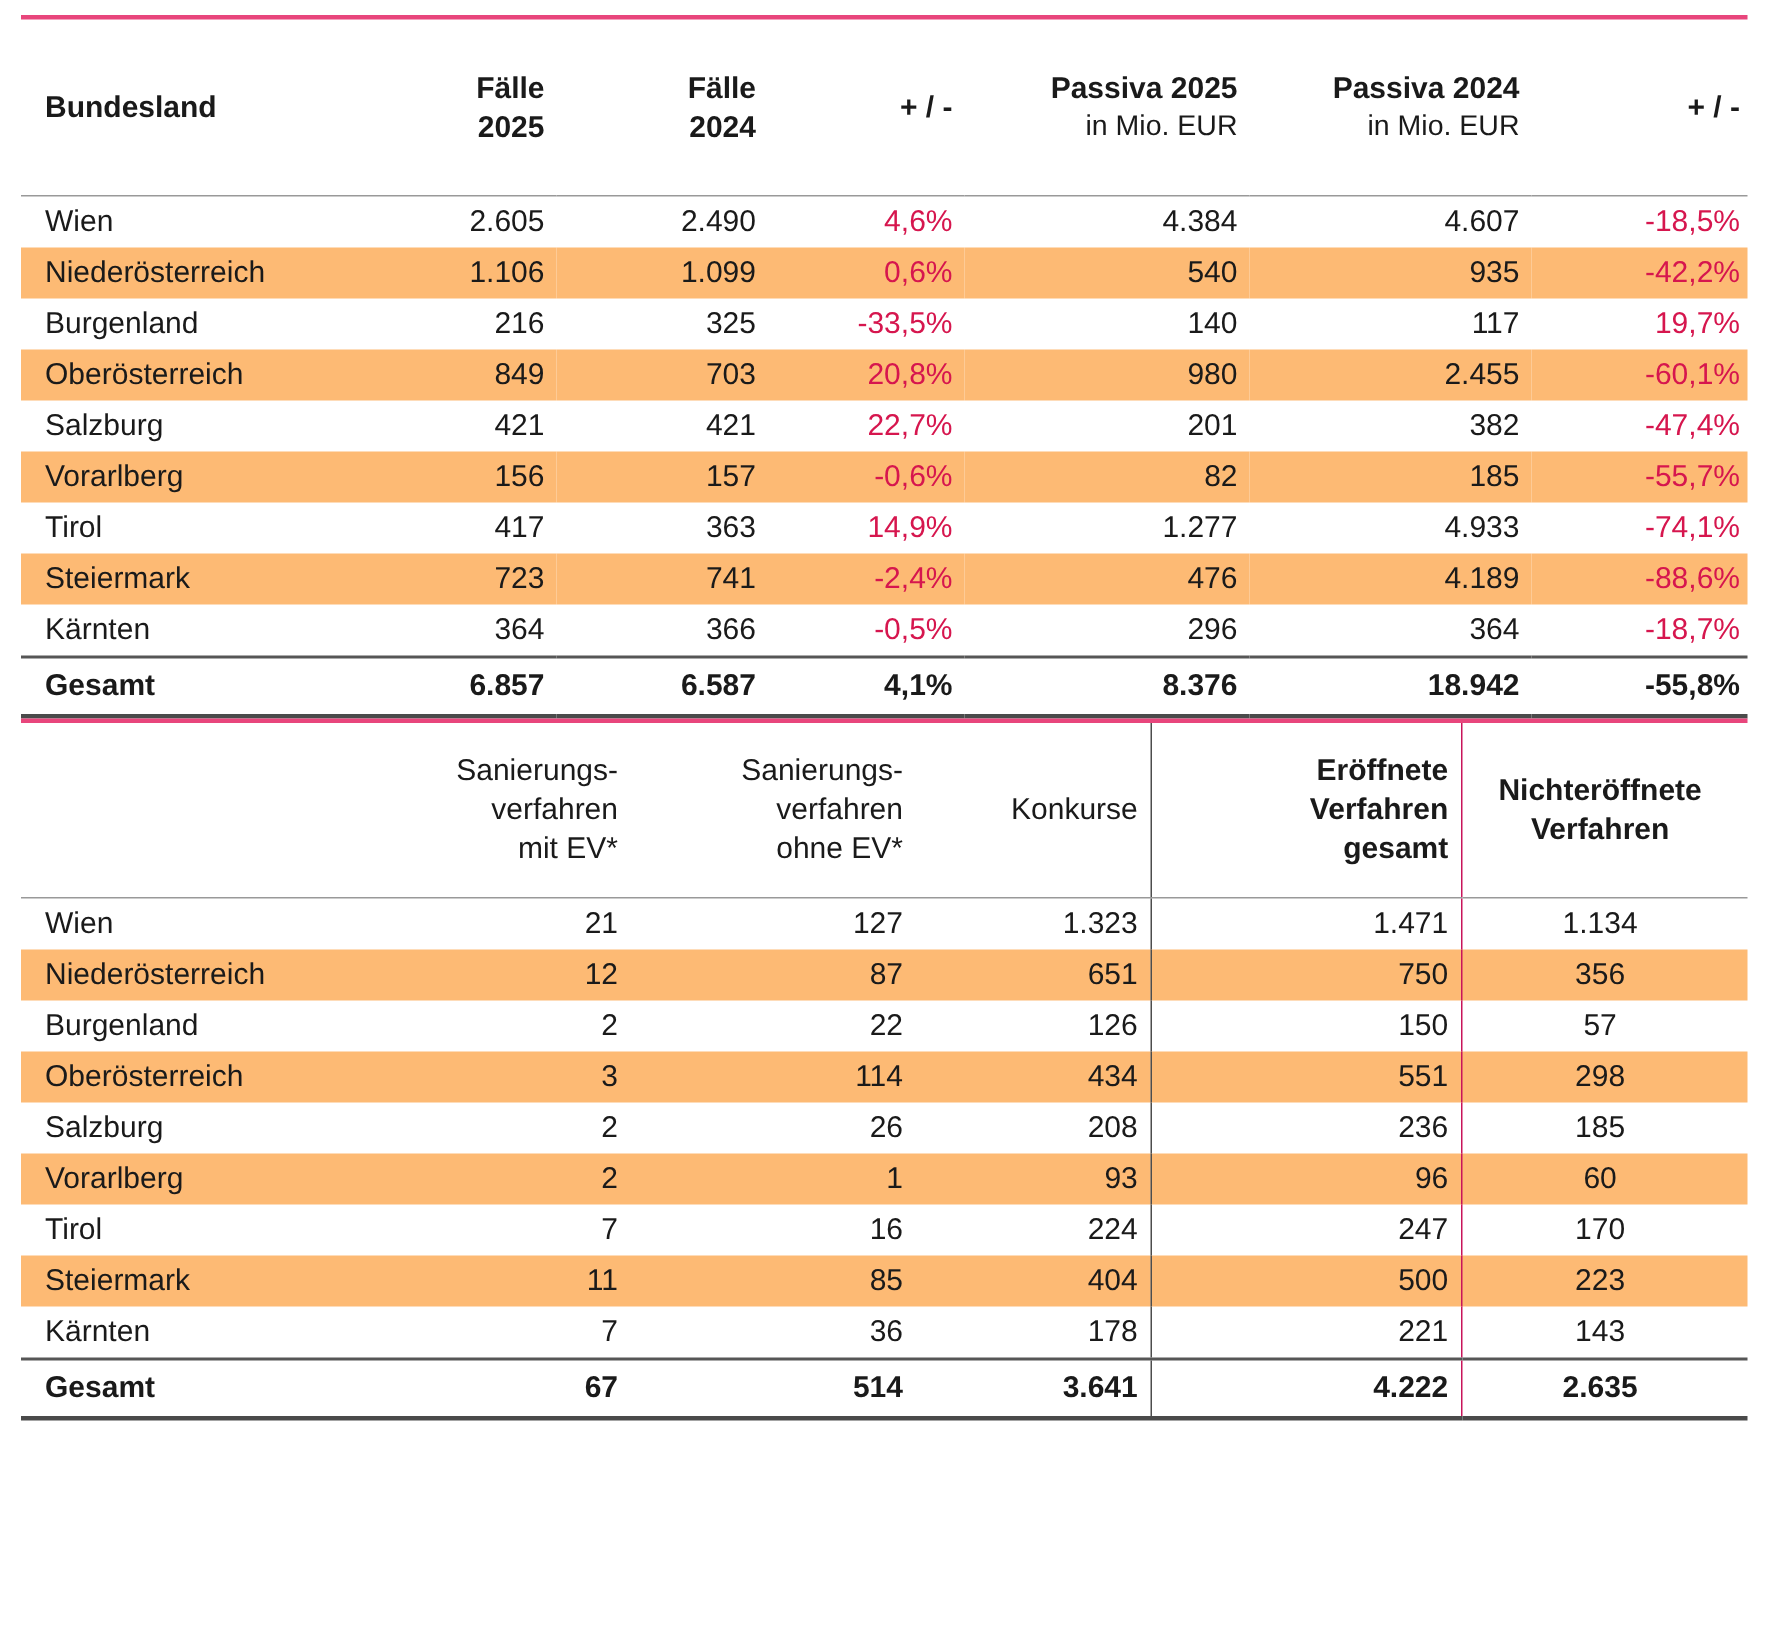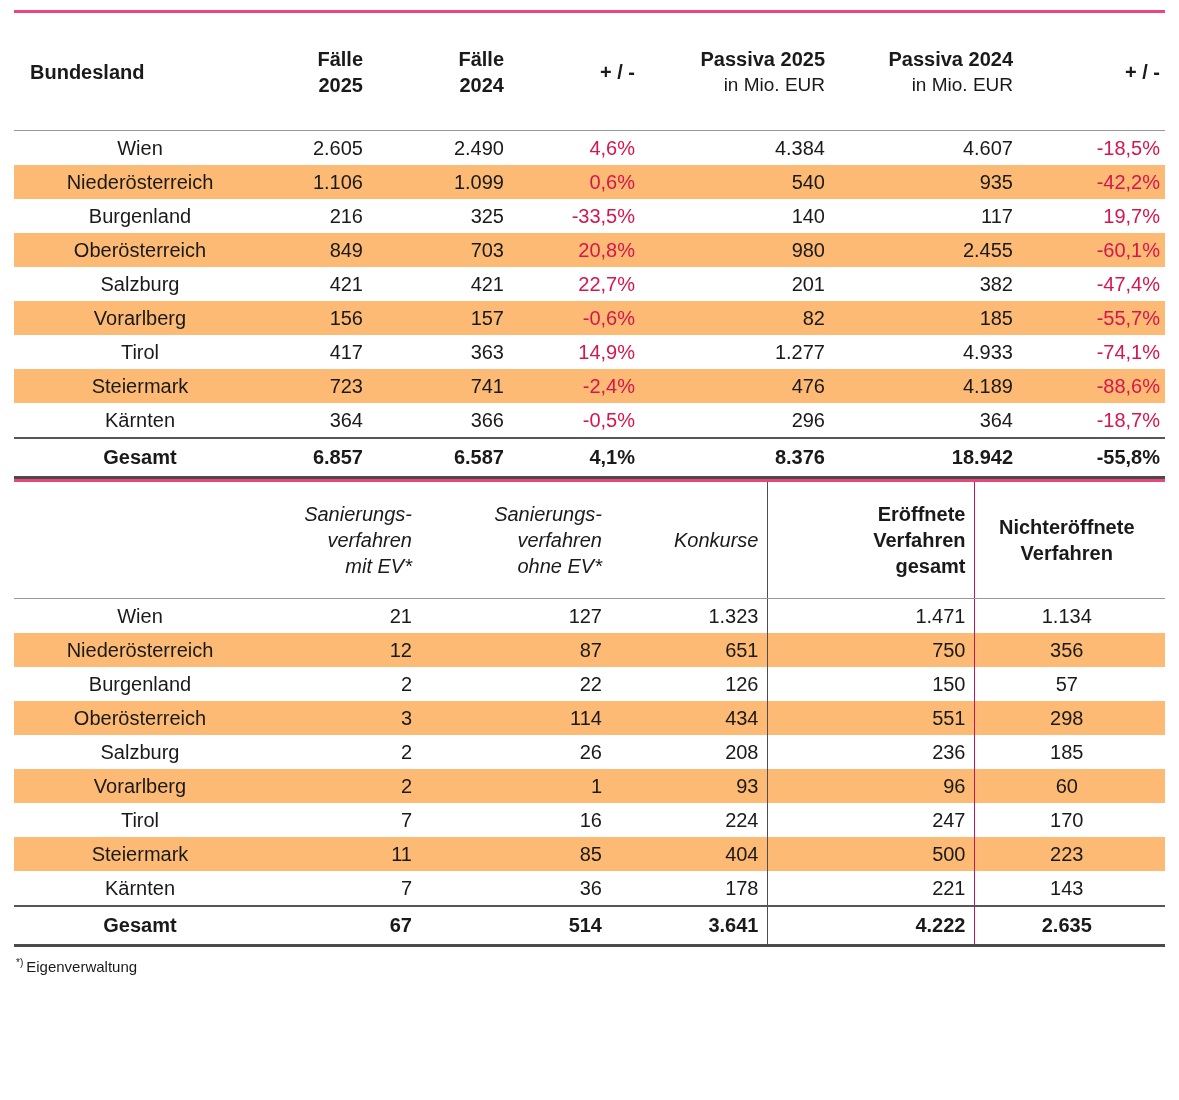--- a/index.html
+++ b/index.html
@@ -28,28 +28,28 @@
     vertical-align:middle;
     text-align:right;
     padding:0 8px 0 0;
     line-height:26px;
     border-bottom:1px solid #999;
   }
   .t1 thead th{height:117px;}
   .t2 thead th{height:116px;}
   thead th.lbl{text-align:left;padding:0 0 0 16px;}
   thead .sub{font-weight:normal;font-size:19px;}
-  thead th.light{font-weight:normal;font-style:italic;}
+  thead th.light{font-weight:normal;}
   tbody td{
     height:34px;
     text-align:right;
     padding:0 8px 0 0;
     white-space:nowrap;
   }
-  tbody td.lbl{text-align:center;padding:0 0 0 16px;}
+  tbody td.lbl{text-align:left;padding:0 0 0 16px;}
   tr.stripe td{background:#fdba74;}
   tr.total td{
     font-weight:bold;
     height:37px;
     border-top:2px solid #565656;
     border-bottom:3px solid #4a4a4a;
   }
   td.accent{color:#d6164e;}
   .t1 .c6, .t1 th.c6{padding-right:5px;}
   .t2 .c4, .t2 th.c4{border-left:1.5px solid #4d4d4d;}
@@ -327,15 +327,14 @@
           <td class="lbl">Gesamt</td>
           <td class="num c1">67</td>
           <td class="num c2">514</td>
           <td class="num c3">3.641</td>
           <td class="num c4">4.222</td>
           <td class="num c5">2.635</td>
         </tr>
       </tbody>
   </table>
 
-  <div class="footnote"><span class="marker">*)</span><span>Eigenverwaltung</span></div>
 
 </div>
 
 </body></html>

